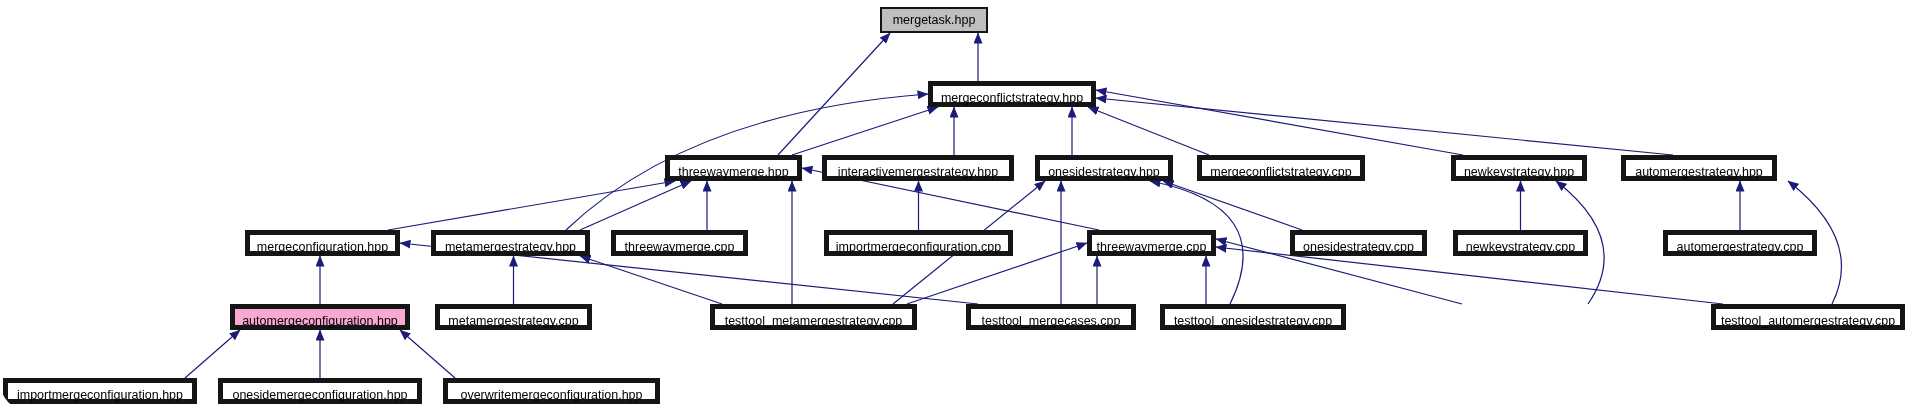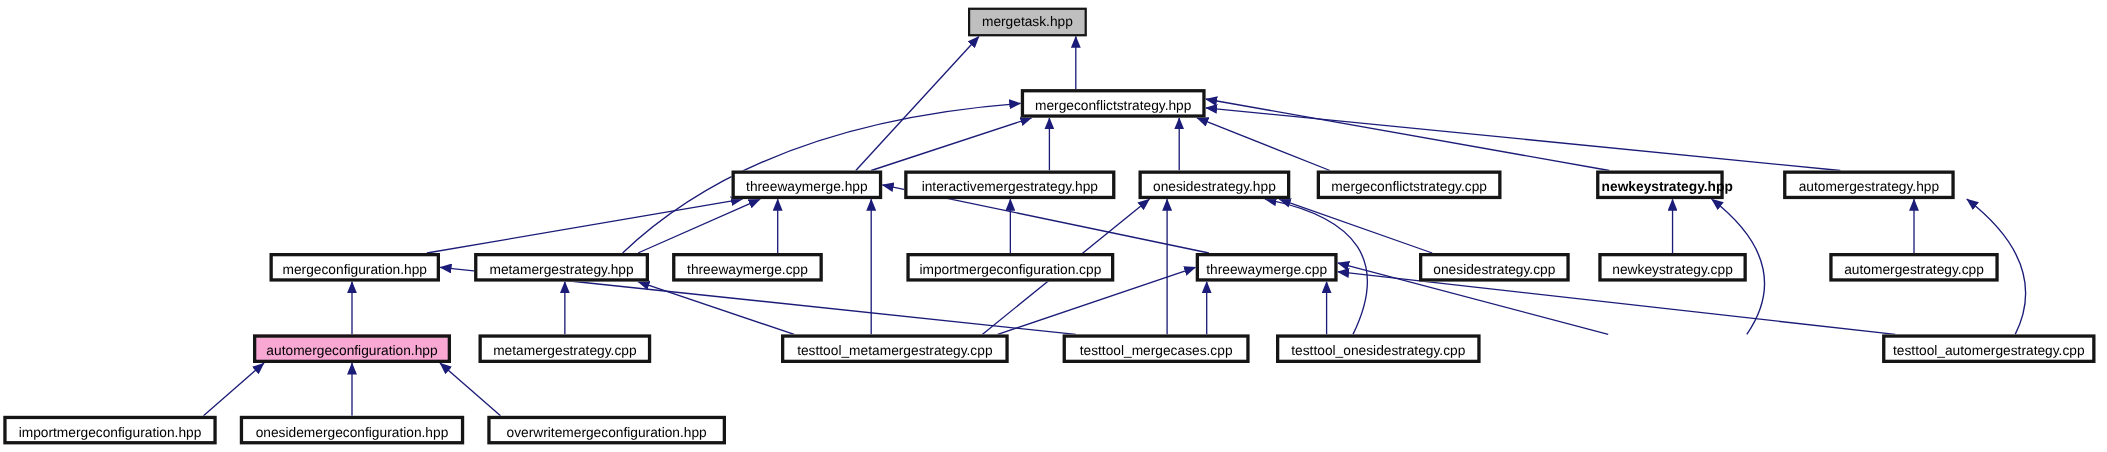--- a/index.html
+++ b/index.html
@@ -1,19 +1,19 @@
 <!DOCTYPE html>
 <html><head>
 <meta charset="utf-8">
 <style>
   html,body{margin:0;padding:0;background:#ffffff;}
   #graph{position:relative;width:1915px;height:411px;background:#ffffff;overflow:hidden;
-         font-family:"Liberation Sans", sans-serif;}
+         font-family:"Liberation Sans", sans-serif;border-radius:29px;}
   #edges{position:absolute;left:0;top:0;width:1915px;height:411px;}
-  .node{position:absolute;box-sizing:border-box;height:26px;border:3px solid #ef4444;
+  .node{position:absolute;box-sizing:border-box;height:26px;border:5px solid #ef4444;
         background:#ffffff;color:#000000;font-size:12.5px;line-height:24px;text-align:center;
         white-space:nowrap;padding:0 2px;cursor:pointer;}
   .node.root{background:#bfbfbf;border-width:2px;line-height:22px;font-weight:normal;}
 </style>
 </head>
 <body>
 
 <div id="graph">
   <svg id="edges" viewBox="0 0 1915 411" xmlns="http://www.w3.org/2000/svg">
     <defs>
@@ -59,21 +59,21 @@
         <path d="M455,378 L400,330" fill="none" stroke="#1b1b78" stroke-width="1.2" marker-end="url(#arrow)"></path>
       </g>
   </svg>
 
 <div class="node root" style="left: 880px; top: 7px; width: 108px; border-color: rgb(21, 21, 21); background: rgb(191, 191, 191);">mergetask.hpp</div>
     <div class="node" style="left: 928px; top: 81px; width: 168px; border-color: rgb(21, 21, 21); background: rgb(255, 255, 255);">mergeconflictstrategy.hpp</div>
     <div class="node" style="left: 665px; top: 155px; width: 137px; border-color: rgb(21, 21, 21); background: rgb(255, 255, 255);">threewaymerge.hpp</div>
     <div class="node" style="left: 822px; top: 155px; width: 192px; border-color: rgb(21, 21, 21); background: rgb(255, 255, 255);">interactivemergestrategy.hpp</div>
     <div class="node" style="left: 1035px; top: 155px; width: 138px; border-color: rgb(21, 21, 21); background: rgb(255, 255, 255);">onesidestrategy.hpp</div>
     <div class="node" style="left: 1197px; top: 155px; width: 168px; border-color: rgb(21, 21, 21); background: rgb(255, 255, 255);">mergeconflictstrategy.cpp</div>
-    <div class="node" style="left: 1451px; top: 155px; width: 116px; border-color: rgb(21, 21, 21); background: rgb(255, 255, 255); font-weight: bold;">newkeystrategy.hpp</div>
+    <div class="node" style="left: 1451px; top: 155px; width: 136px; border-color: rgb(21, 21, 21); background: rgb(255, 255, 255);">newkeystrategy.hpp</div>
     <div class="node" style="left: 1621px; top: 155px; width: 156px; border-color: rgb(21, 21, 21); background: rgb(255, 255, 255);">automergestrategy.hpp</div>
     <div class="node" style="left: 245px; top: 230px; width: 155px; border-color: rgb(21, 21, 21); background: rgb(255, 255, 255);">mergeconfiguration.hpp</div>
     <div class="node" style="left: 431px; top: 230px; width: 159px; border-color: rgb(21, 21, 21); background: rgb(255, 255, 255);">metamergestrategy.hpp</div>
     <div class="node" style="left: 611px; top: 230px; width: 137px; border-color: rgb(21, 21, 21); background: rgb(255, 255, 255);">threewaymerge.cpp</div>
     <div class="node" style="left: 824px; top: 230px; width: 189px; border-color: rgb(21, 21, 21); background: rgb(255, 255, 255);">importmergeconfiguration.cpp</div>
     <div class="node" style="left: 1087px; top: 230px; width: 129px; border-color: rgb(21, 21, 21); background: rgb(255, 255, 255);">threewaymerge.cpp</div>
     <div class="node" style="left: 1290px; top: 230px; width: 137px; border-color: rgb(21, 21, 21); background: rgb(255, 255, 255);">onesidestrategy.cpp</div>
     <div class="node" style="left: 1453px; top: 230px; width: 135px; border-color: rgb(21, 21, 21); background: rgb(255, 255, 255);">newkeystrategy.cpp</div>
     <div class="node" style="left: 1663px; top: 230px; width: 154px; border-color: rgb(21, 21, 21); background: rgb(255, 255, 255);">automergestrategy.cpp</div>
     <div class="node" style="left: 230px; top: 304px; width: 180px; border-color: rgb(21, 21, 21); background: #f9a8d4;">automergeconfiguration.hpp</div>

